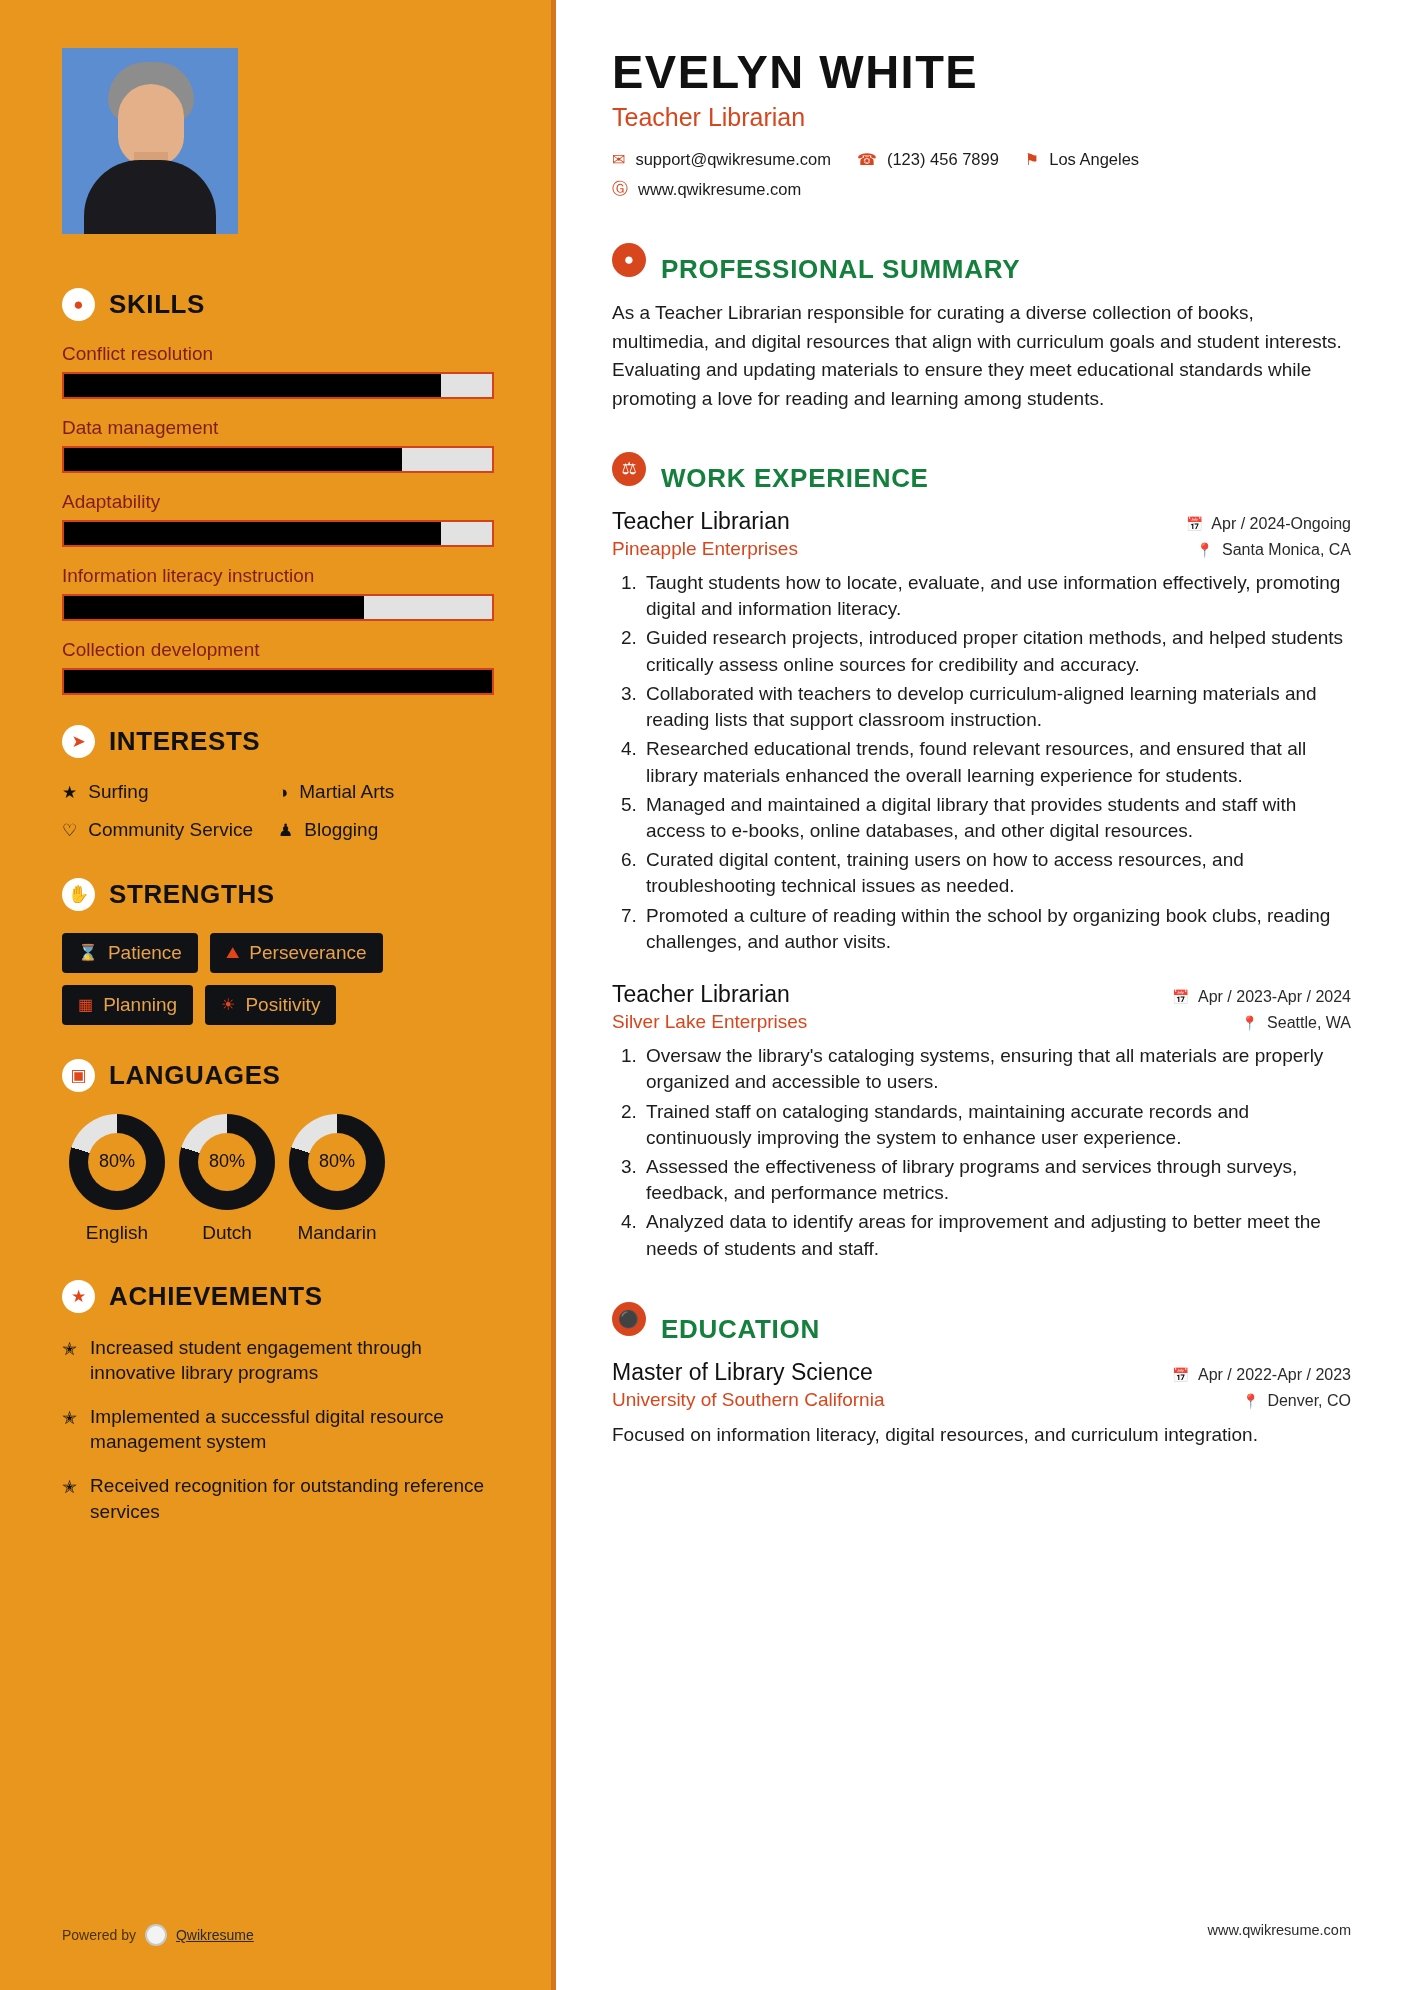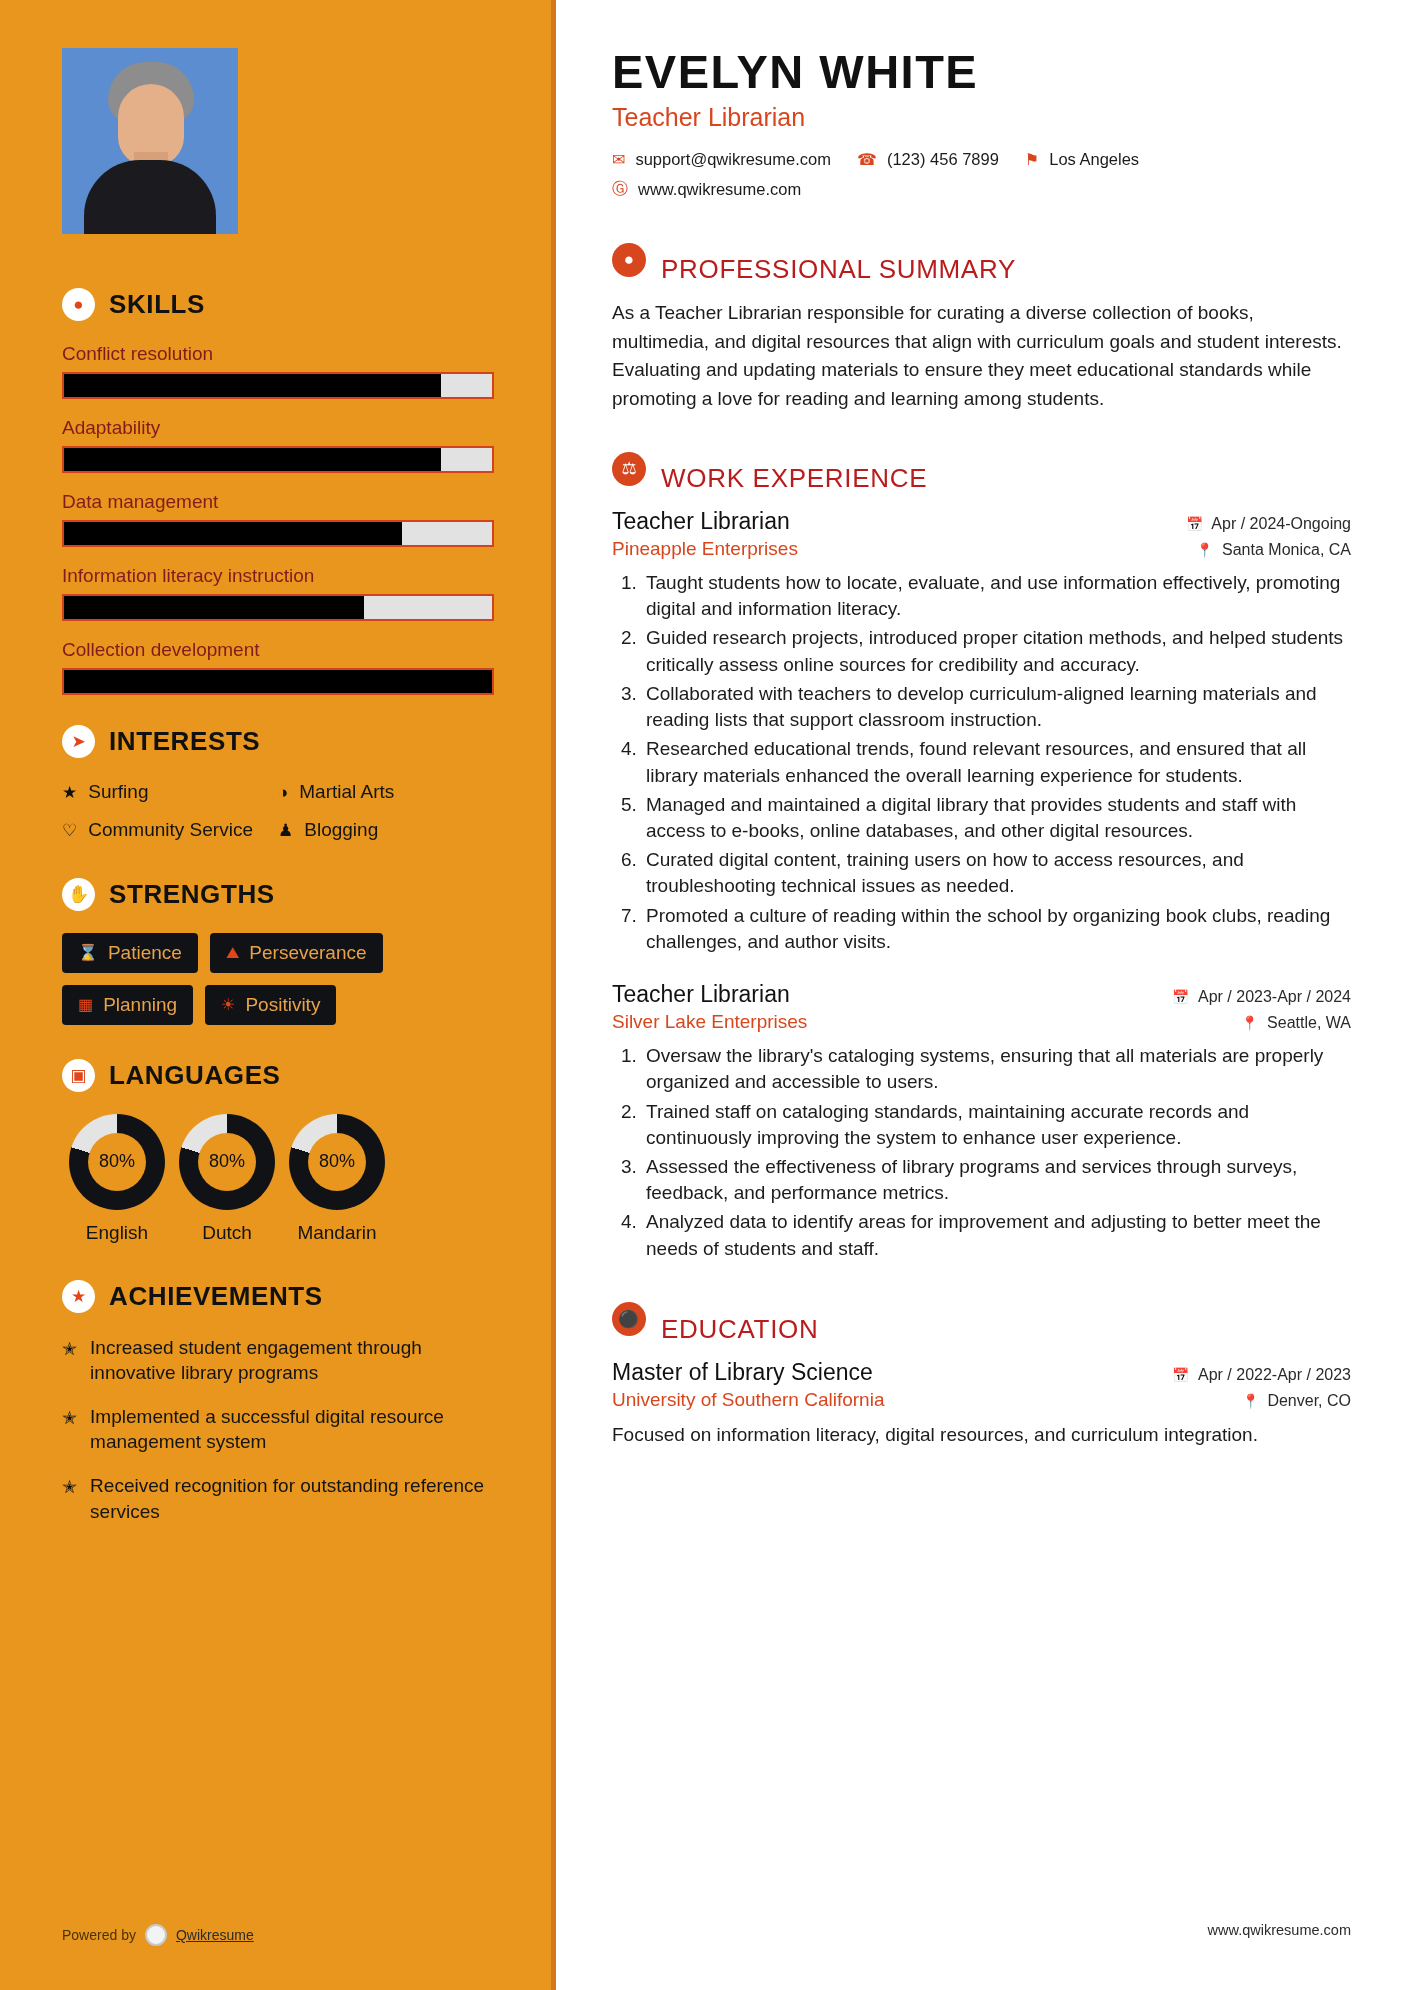--- a/index.html
+++ b/index.html
@@ -238,23 +238,23 @@
     width: 34px; height: 34px;
     border-radius: 50%;
     background: #d8461d;
     color: #fff;
     display: flex; align-items: center; justify-content: center;
     font-size: 17px;
     flex-shrink: 0;
   }
   .sec-title {
     font-size: 26px;
-    font-weight: normal;
+    font-weight: bold;
     letter-spacing: 0.7px;
-    color: #b91c1c;
+    color: #15803d;
     margin-top: 20px;
   }
   .summary {
     font-size: 19px;
     line-height: 1.5;
     color: #1c1c1c;
     margin-bottom: 30px;
   }
 
   .job { margin-bottom: 26px; }
@@ -328,29 +328,29 @@
         <span class="sb-title">SKILLS</span>
       </div>
       <div id="skills-list">
   <div class="skill-row">
     <div class="skill-name">Conflict resolution</div>
     <div class="skill-bar">
       <div class="skill-fill" style="width:88%"></div>
     </div>
   </div>
   <div class="skill-row">
+    <div class="skill-name">Data management</div>
+    <div class="skill-bar">
+      <div class="skill-fill" style="width:79%"></div>
+    </div>
+  </div>
+  <div class="skill-row">
     <div class="skill-name">Adaptability</div>
     <div class="skill-bar">
       <div class="skill-fill" style="width:88%"></div>
-    </div>
-  </div>
-  <div class="skill-row">
-    <div class="skill-name">Data management</div>
-    <div class="skill-bar">
-      <div class="skill-fill" style="width:79%"></div>
     </div>
   </div>
   <div class="skill-row">
     <div class="skill-name">Information literacy instruction</div>
     <div class="skill-bar">
       <div class="skill-fill" style="width:70%"></div>
     </div>
   </div>
   <div class="skill-row">
     <div class="skill-name">Collection development</div>

